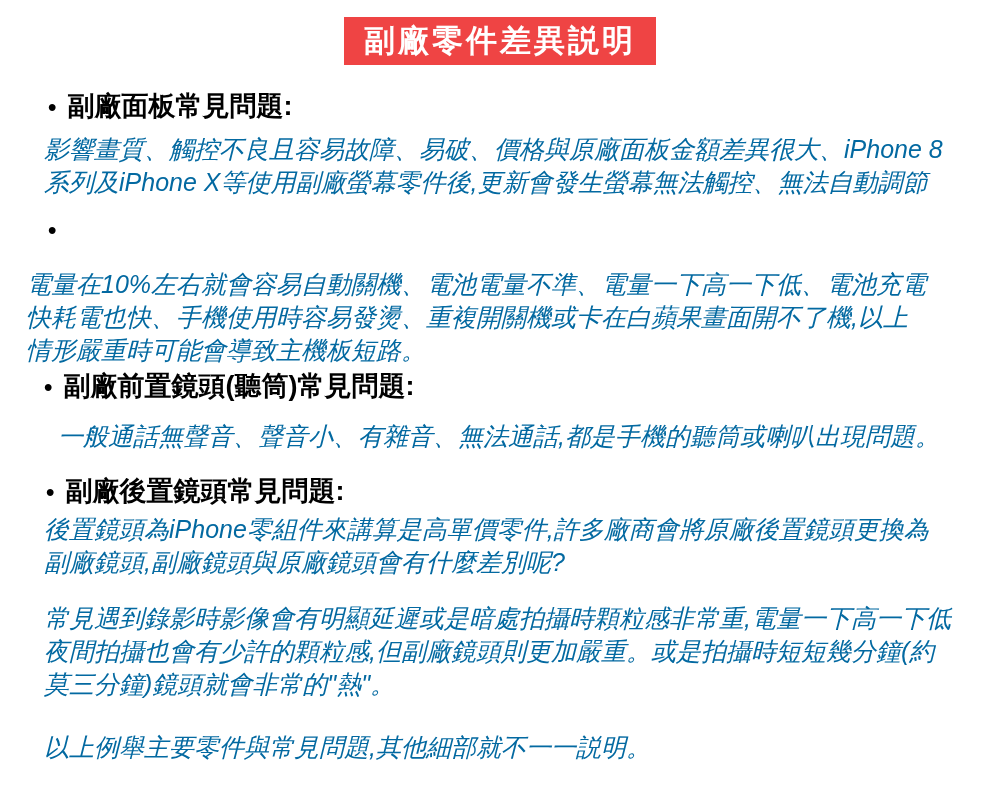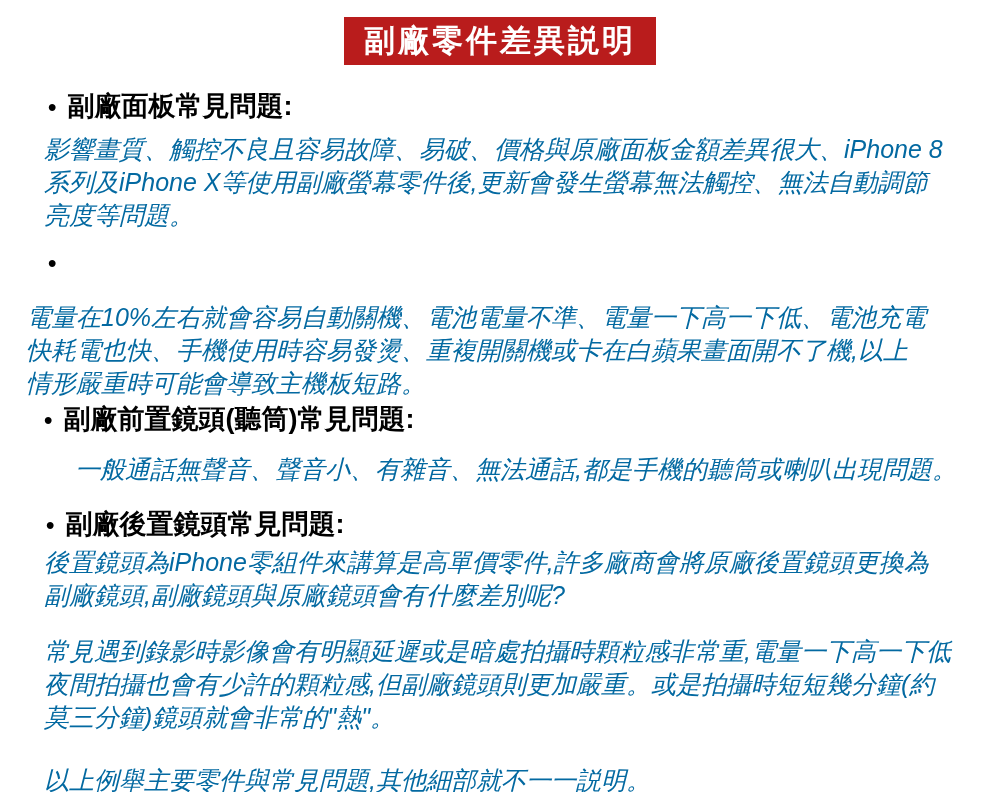--- a/index.html
+++ b/index.html
@@ -7,21 +7,21 @@
     width: 1000px;
     height: 792px;
     background: #ffffff;
     font-family: "Liberation Sans", "DejaVu Sans", sans-serif;
     color: #0c0c0c;
     overflow: hidden;
   }
   .banner {
     width: fit-content;
     margin: 17px auto 0;
-    background: #b91c1c;
+    background: #ef4444;
     color: #ffffff;
     font-size: 31px;
     font-weight: bold;
     line-height: 48px;
     padding: 0 20px;
     letter-spacing: 3px;
   }
   .heading {
     display: flex;
     align-items: center;
@@ -38,21 +38,21 @@
   }
   .para {
     font-size: 25px;
     line-height: 33px;
     padding-left: 44px;
     padding-right: 28px;
     color: #0369a1;
     font-style: italic;
   }
   .para .line { white-space: nowrap; }
-  .para.indent-more { padding-left: 58px; margin-left: 17px; }
+  .para.indent-more { padding-left: 58px; }
 
   
   #h1 { margin-top: 25px; }
   #p1 { margin-top: 10px; }
   #h2 { margin-top: 14px; }
   #p2 { margin-top: 22px; padding-left: 26px; }
   #h3 { margin-top: 3px; padding-left: 44px; }
   #p3 { margin-top: 17px; }
   #h4 { margin-top: 22px; padding-left: 46px; }
   #p4 { margin-top: 5px; }
@@ -64,21 +64,20 @@
 
 <div class="banner">副廠零件差異説明</div>
 
 <div id="h1" class="heading">
   <span class="bullet">•</span>
   <span>副廠面板常見問題:</span>
 </div>
 <div id="p1" class="para">
   <div class="line">影響畫質、觸控不良且容易故障、易破、價格與原廠面板金額差異很大、iPhone 8</div>
   <div class="line">系列及iPhone X等使用副廠螢幕零件後,更新會發生螢幕無法觸控、無法自動調節</div>
-  <div class="line">亮度等問題。</div>
 </div>
 
 <div id="h2" class="heading">
   <span class="bullet">•</span>
 </div>
 <div id="p2" class="para">
   <div class="line">電量在10%左右就會容易自動關機、電池電量不準、電量一下高一下低、電池充電</div>
   <div class="line">快耗電也快、手機使用時容易發燙、重複開關機或卡在白蘋果畫面開不了機,以上</div>
   <div class="line">情形嚴重時可能會導致主機板短路。</div>
 </div>

